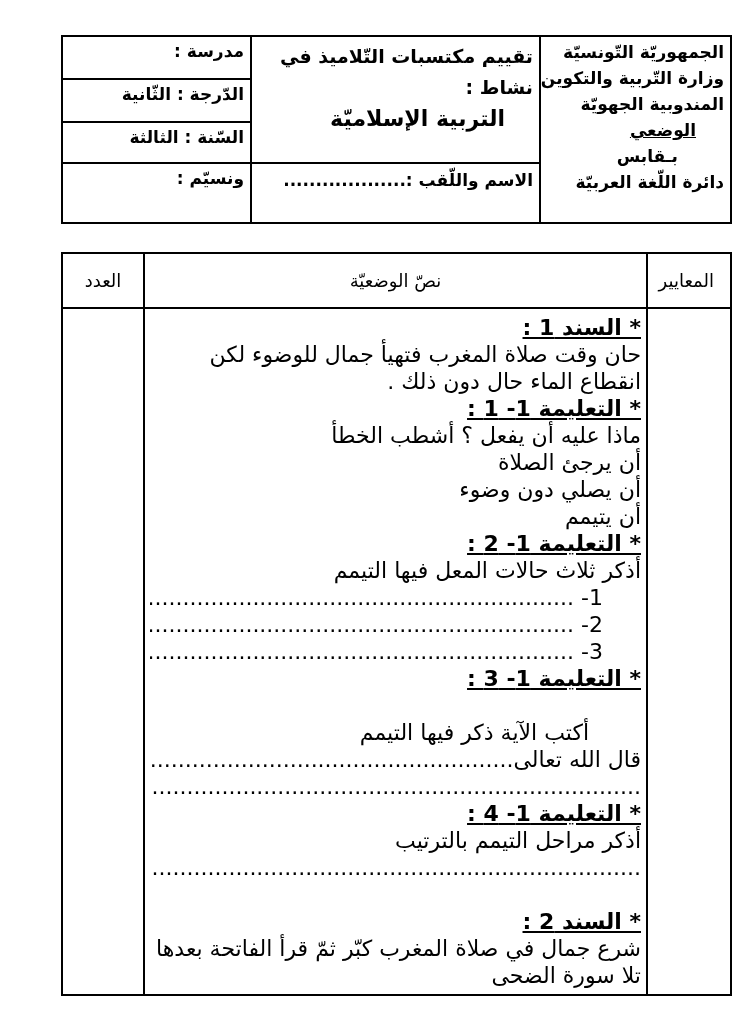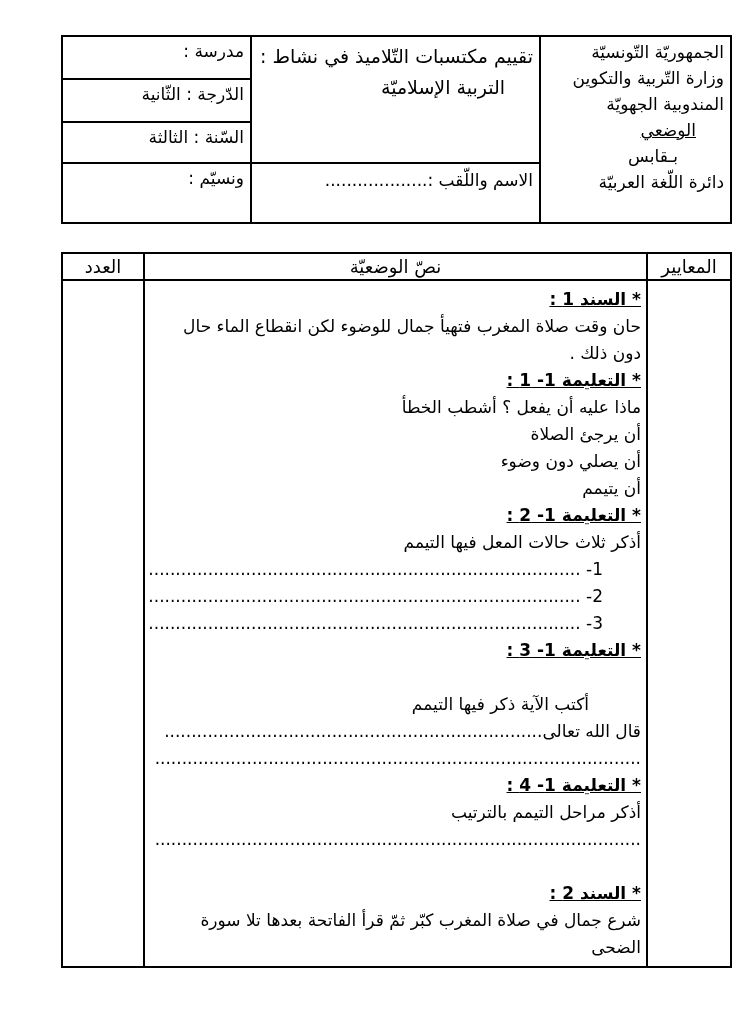--- a/index.html
+++ b/index.html
@@ -14,48 +14,48 @@
     overflow: hidden;
   }
 
   table { border-collapse: collapse; table-layout: fixed; }
   td, th { border: 2px solid #000; vertical-align: top; padding: 2px 6px; }
 
   
   .header-table {
     position: absolute; top: 35px; right: 22px; width: 669px;
   }
-  .header-table td { font-weight: normal; font-size: 17px; }
+  .header-table td { font-weight: bold; font-size: 17px; }
 
   .inst-cell { text-align: right; }
   .inst-line { line-height: 26px; white-space: nowrap; }
   .inst-line.indent1 { padding-right: 28px; text-decoration: underline; }
   .inst-line.indent2 { padding-right: 46px; }
 
   .title-cell { text-align: right; padding-top: 4px; margin-top: 32px; }
   .title-main { font-size: 19px; line-height: 31px; }
-  .title-subject { font-size: 19px; line-height: 31px; padding-right: 28px; }
+  .title-subject { font-size: 22px; line-height: 31px; padding-right: 28px; }
 
   .name-cell { font-size: 18px; padding-top: 6px; }
 
   .school-cell { font-size: 17px; padding-top: 4px; white-space: nowrap; }
 
   
   .main-table {
     position: absolute; top: 252px; right: 22px; width: 669px;
   }
   .main-table th {
     font-weight: normal; font-size: 18px;
     text-align: center; vertical-align: middle;
-    height: 16px; padding: 2px;
+    height: 16px; padding: 16px;
   }
   .body-cell { height: 687px; }
   .situation-cell { padding: 5px 5px; overflow: hidden; }
 
-  .bl { line-height: 27px; min-height: 27px; font-size: 17px; text-align: right; }
+  .bl { line-height: 27px; min-height: 27px; font-size: 22px; text-align: right; }
   .bl.heading { font-weight: bold; text-decoration: underline; }
   .bl.text-indent { padding-right: 52px; }
   .bl.text-dots { white-space: nowrap; overflow: hidden; }
   .bl.dotted { white-space: nowrap; overflow: hidden; }
   .bl.dotted-numbered { padding-right: 38px; white-space: nowrap; overflow: hidden; }
 </style>
 </head>
 <body>
 
 <table class="header-table">

